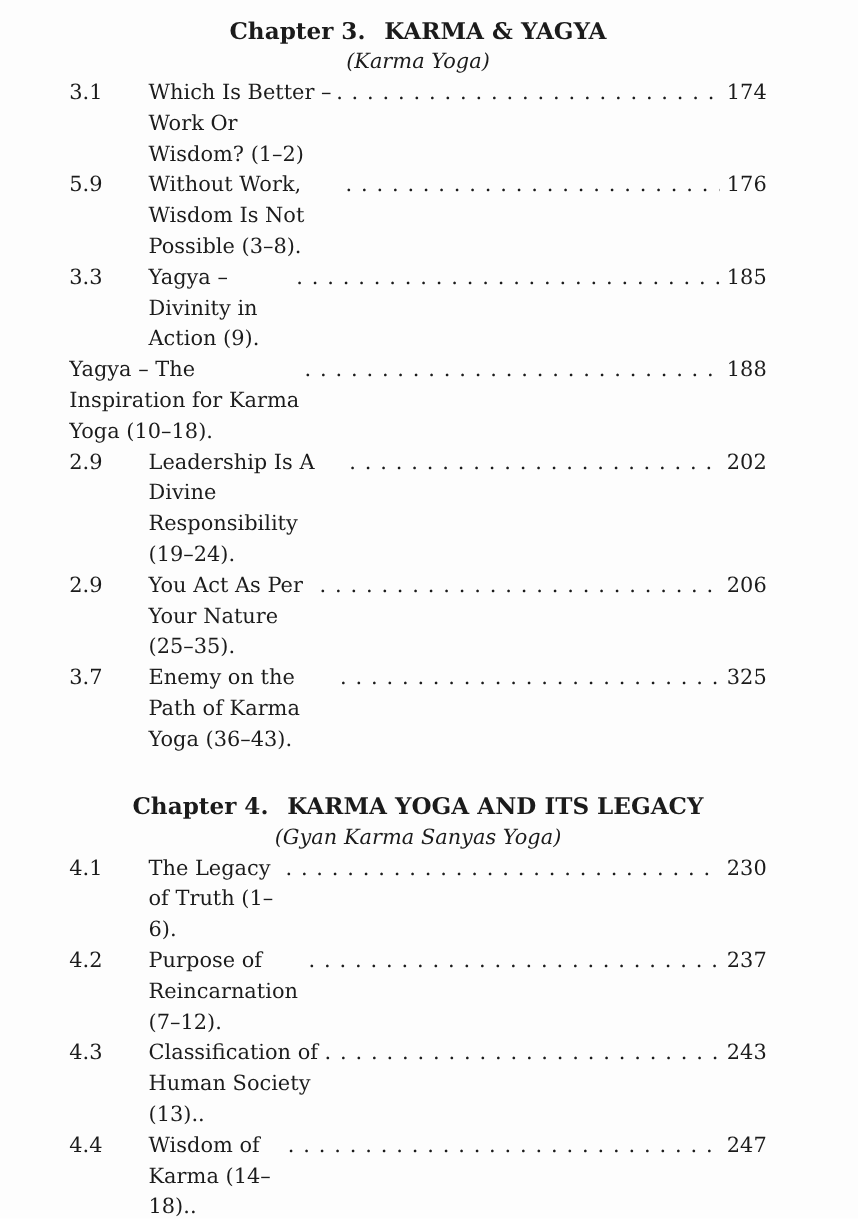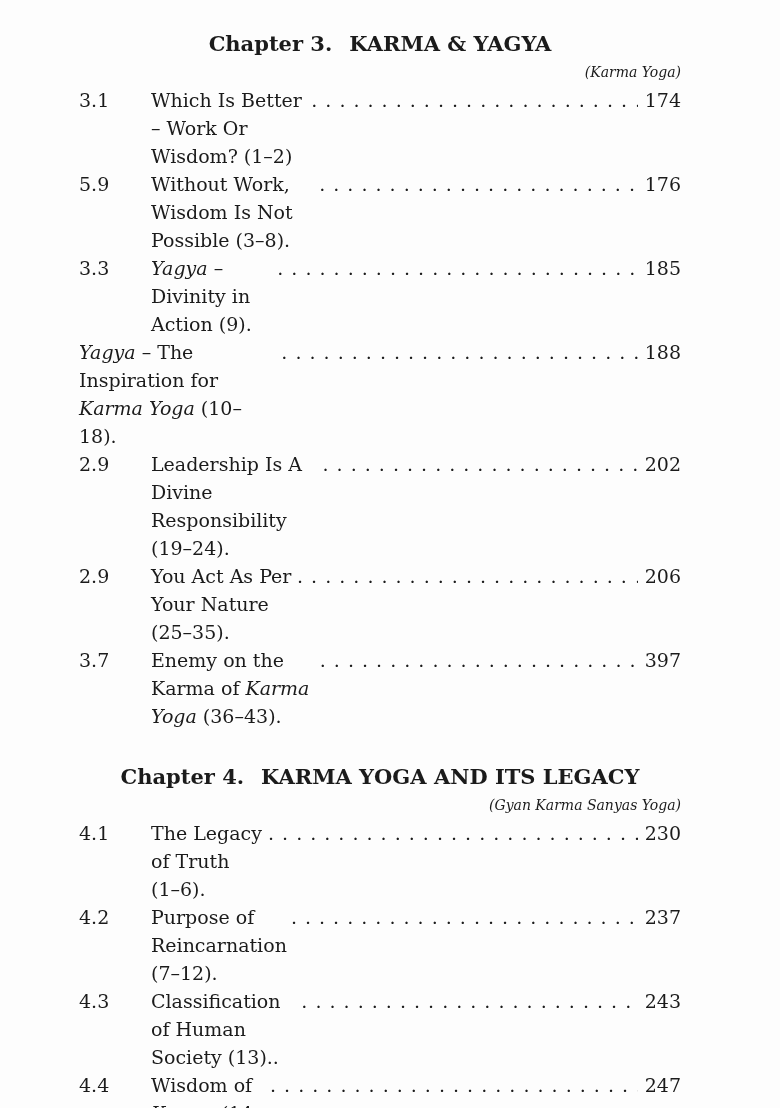--- a/index.html
+++ b/index.html
@@ -8,42 +8,42 @@
     width: 780px;
     height: 1108px;
     box-sizing: border-box;
     padding: 14px 83px 0 63px;
     background: #fdfdfd;
     color: #1b1b1b;
     font-family: "DejaVu Serif", "Liberation Serif", serif;
     font-size: 19px;
     overflow: hidden;
   }
-  .chapter { margin: 16px; }
+  .chapter { margin: 0; }
   .chapter + .chapter { margin-top: 33px; }
   .chapter-heading {
     margin: 0;
     text-align: center;
     font-size: 21px;
     font-weight: bold;
     line-height: 28px;
     white-space: nowrap;
   }
   .ch-label { margin-right: 17px; }
   .chapter-subtitle {
-    text-align: right;
+    text-align: center;
     font-style: italic;
-    font-size: 14px;
+    font-size: 19px;
     line-height: 28px;
   }
   .entry { display: flex; line-height: 28px; }
   .entry-num { flex: 0 0 72px; width: 72px; }
   .entry-body { flex: 1 1 auto; display: block; min-width: 0; }
   .line { display: flex; }
-  .seg-italic { font-style: italic; }
+  .seg-italic { }
   .leader {
     flex: 1 1 auto;
     overflow: hidden;
     white-space: nowrap;
     margin-left: 4px;
     margin-right: 7px;
     letter-spacing: 1px;
   }
   .leader::after {
     content: ". . . . . . . . . . . . . . . . . . . . . . . . . . . . . . . . . . . . . . . . . . . . . . . . . . . . . . . . . . . .";
@@ -123,23 +123,23 @@
                 <span class="leader"></span>
                 <span class="entry-page">206</span>
               </span>
             </span>
   </div>
 
   <div class="entry">
     <span class="entry-num">3.7</span>
     <span class="entry-body">
               <span class="line">
-                <span class="entry-title"><span class="seg">Enemy on the Karma of </span><span class="seg-italic">Karma Yoga</span><span class="seg"> (36–43).</span></span>
+                <span class="entry-title"><span class="seg">Enemy on the Path of </span><span class="seg-italic">Karma Yoga</span><span class="seg"> (36–43).</span></span>
                 <span class="leader"></span>
-                <span class="entry-page">397</span>
+                <span class="entry-page">325</span>
               </span>
             </span>
   </div>
 </div>
   </section>
 
   <section class="chapter">
     <h2 class="chapter-heading">
       <span class="ch-label">Chapter 4.</span><span class="ch-title">KARMA YOGA AND ITS LEGACY</span>
     </h2>

